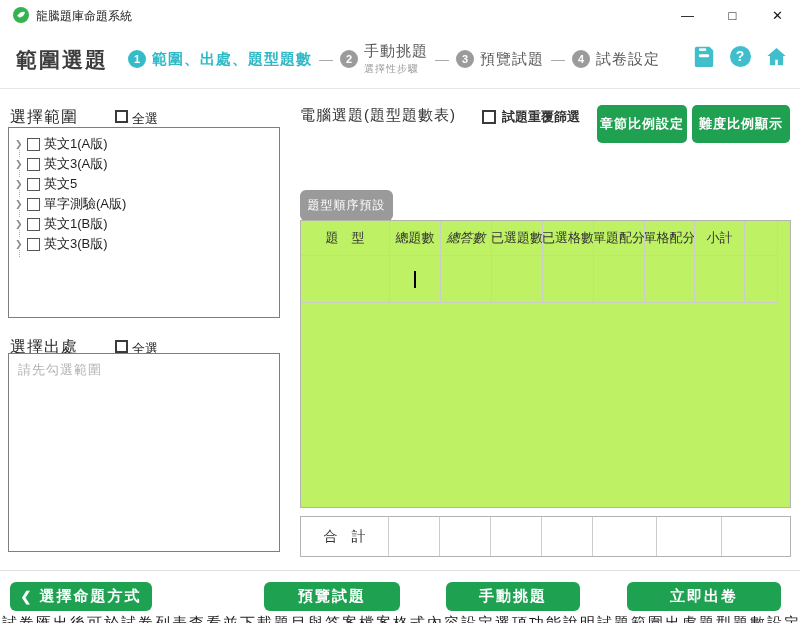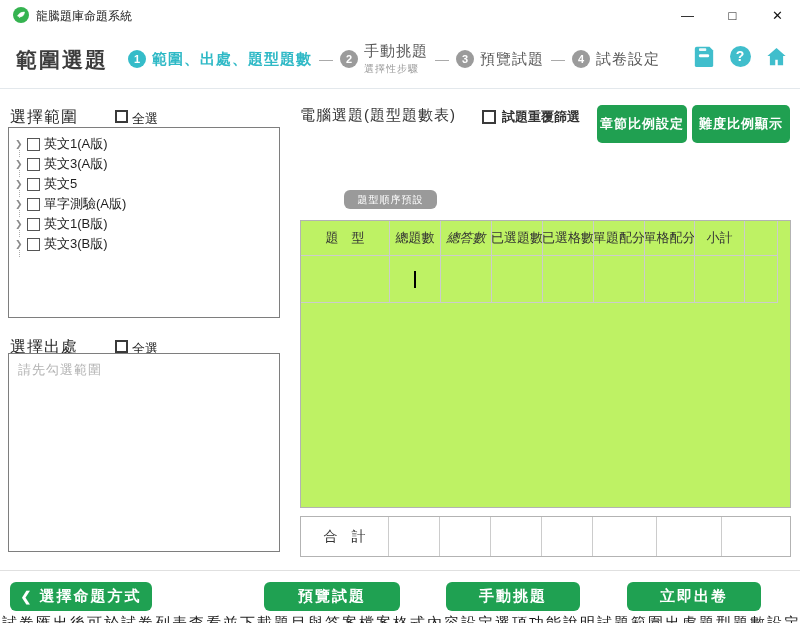--- a/index.html
+++ b/index.html
@@ -48,23 +48,23 @@
   .placeholder { position:absolute; left:9px; top:7px; font-size:13px; color:#b3b3b3; letter-spacing:1px; }
 
   
   .rp-title { position:absolute; left:300px; top:106px; font-size:15px; color:#333; letter-spacing:1px; }
   .dup-row { position:absolute; left:482px; top:108px; display:flex; align-items:center; gap:6px;
     font-size:13px; font-weight:bold; color:#333; }
   .dup-chk { width:14px; height:14px; border:2px solid #3a3a3a; background:#fff; flex:none; }
   .gbtn { position:absolute; height:38px; background:#20a051; color:#fff; font-size:13px; font-weight:bold;
     border:none; border-radius:5px; display:flex; align-items:center; justify-content:center;
     letter-spacing:1px; cursor:pointer; }
-  .order-btn { position:absolute; left:300px; top:190px; width:93px; height:19px; background:#9a9a9a;
-    color:#fff; font-size:10px; border:none; border-radius:6px; display:flex; align-items:center;
-    justify-content:center; letter-spacing:1px; cursor:pointer;margin-left:44px; }
+  .order-btn { position:absolute; left:300px; top:190px; width:93px; height:31px; background:#9a9a9a;
+    color:#fff; font-size:12px; border:none; border-radius:6px; display:flex; align-items:center;
+    justify-content:center; letter-spacing:1px; cursor:pointer; }
 
   .qtable { position:absolute; left:300px; top:220px; width:491px; height:288px;
     border:1px solid #b3b3b3; background:#bef264; }
   .qt-row { display:flex; }
   .qt-row.hrow { height:35px; }
   .qt-row.drow { height:47px; }
   .qt-cell { border-right:1px solid #ccc; border-bottom:1px solid #ccc; display:flex;
     align-items:center; justify-content:center; font-size:13px; color:#333; overflow:hidden;
     white-space:nowrap; flex:none; }
   .caret { width:2px; height:17px; background:#000; }
@@ -238,19 +238,19 @@
     <div class="sum-cell" style="width:68px;"></div>
   </div>
 
   <div class="foot-sep"></div>
   <button class="fbtn" style="left:10px; width:142px;">
     <span class="back-chev">❮</span>
     <span>選擇命題方式</span>
   </button>
   <button class="fbtn" style="left:264px; width:136px;">預覽試題</button>
   <button class="fbtn" style="left:446px; width:134px;">手動挑題</button>
-  <button class="fbtn" style="left:627px; width:134px;font-family:Liberation Mono, monospace;">立即出卷</button>
+  <button class="fbtn" style="left:627px; width:154px;font-family:Liberation Mono, monospace;">立即出卷</button>
 
   <div class="bg-strip">
     <span>試卷匯出後可於試卷列表查看並下載題目與答案檔案格式內容設定選項功能說明試題範圍出處題型題數設定頁面</span>
   </div>
 
 </div>
 
 </body></html>

